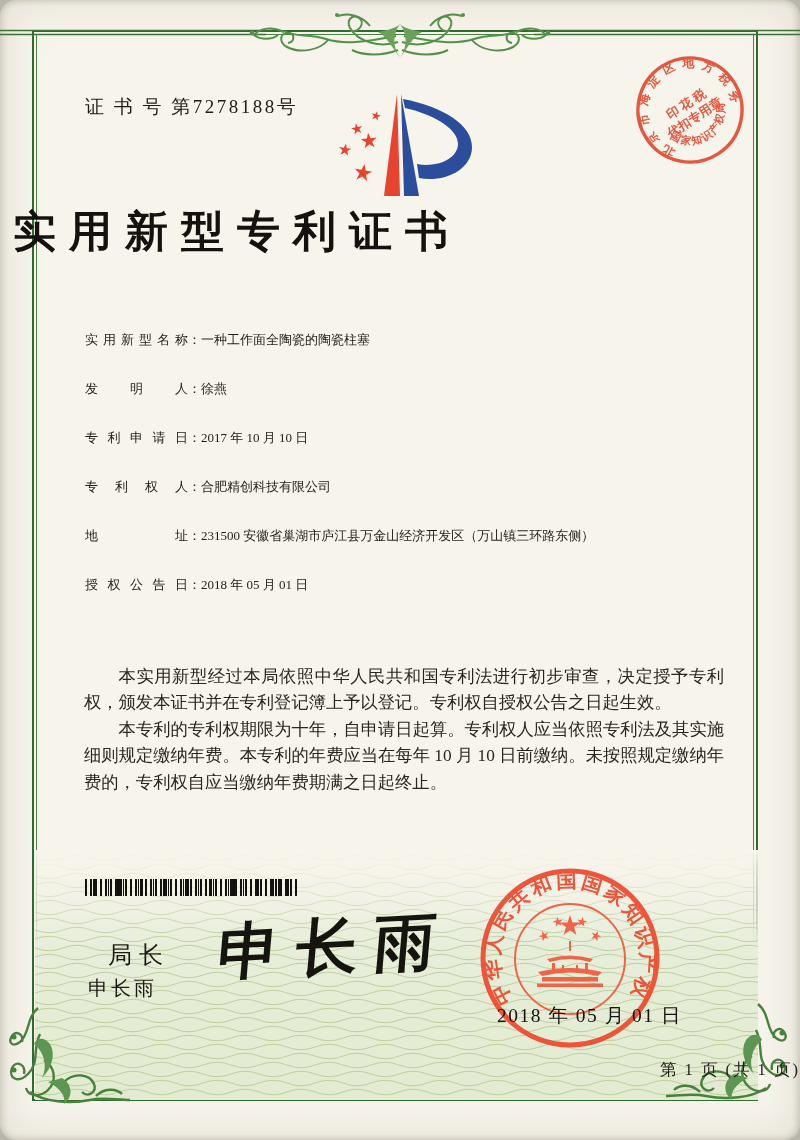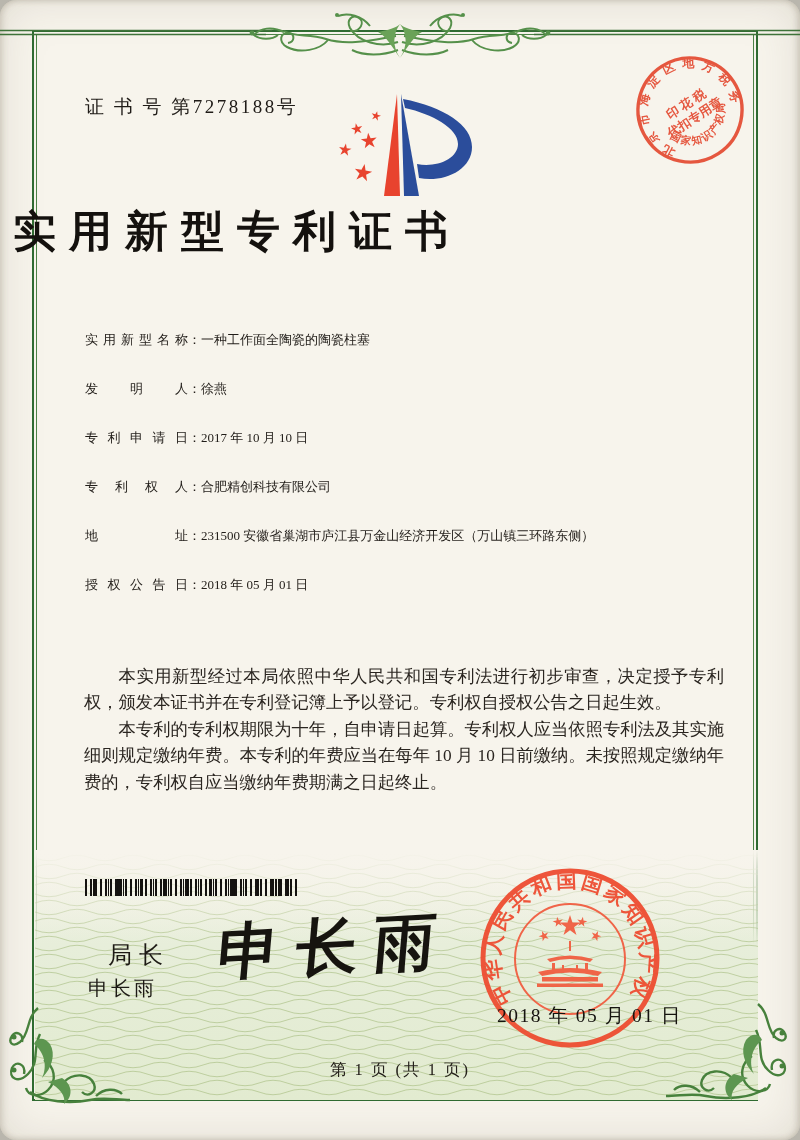--- a/index.html
+++ b/index.html
@@ -58,21 +58,21 @@
   .sig-script{ position:absolute; left:218px; top:905px; font-size:62px; font-weight:600; letter-spacing:16px;
     color:#16140f; transform:rotate(-3deg) skewX(-8deg); z-index:3; font-family:"DejaVu Serif",serif;}
 
   
   .tax-stamp{ position:absolute; left:630px; top:50px; z-index:4;}
   .office-seal{ position:absolute; left:474px; top:862px; z-index:3;}
   .seal-date{ position:absolute; left:497px; top:1002px; font-size:19.5px; letter-spacing:1.5px; color:#15130f;
     font-weight:500; z-index:4;}
 
   
-  .footer{ position:absolute; left:0; right:0; top:1059px; text-align:center; font-size:16.5px;
+  .footer{ position:absolute; left:0; right:0; top:1059px; text-align:right; font-size:16.5px;
     letter-spacing:2px; color:#24201a; z-index:3;}
 </style>
 </head>
 <body>
 
 <div class="page">
 
   <svg class="abs" style="left:0;top:2px;z-index:2" width="800" height="64" viewBox="0 0 800 64">
     <g stroke="#3e7239" stroke-width="1.4" fill="none">
       <line x1="0" y1="28.5" x2="272" y2="28.5"></line>

